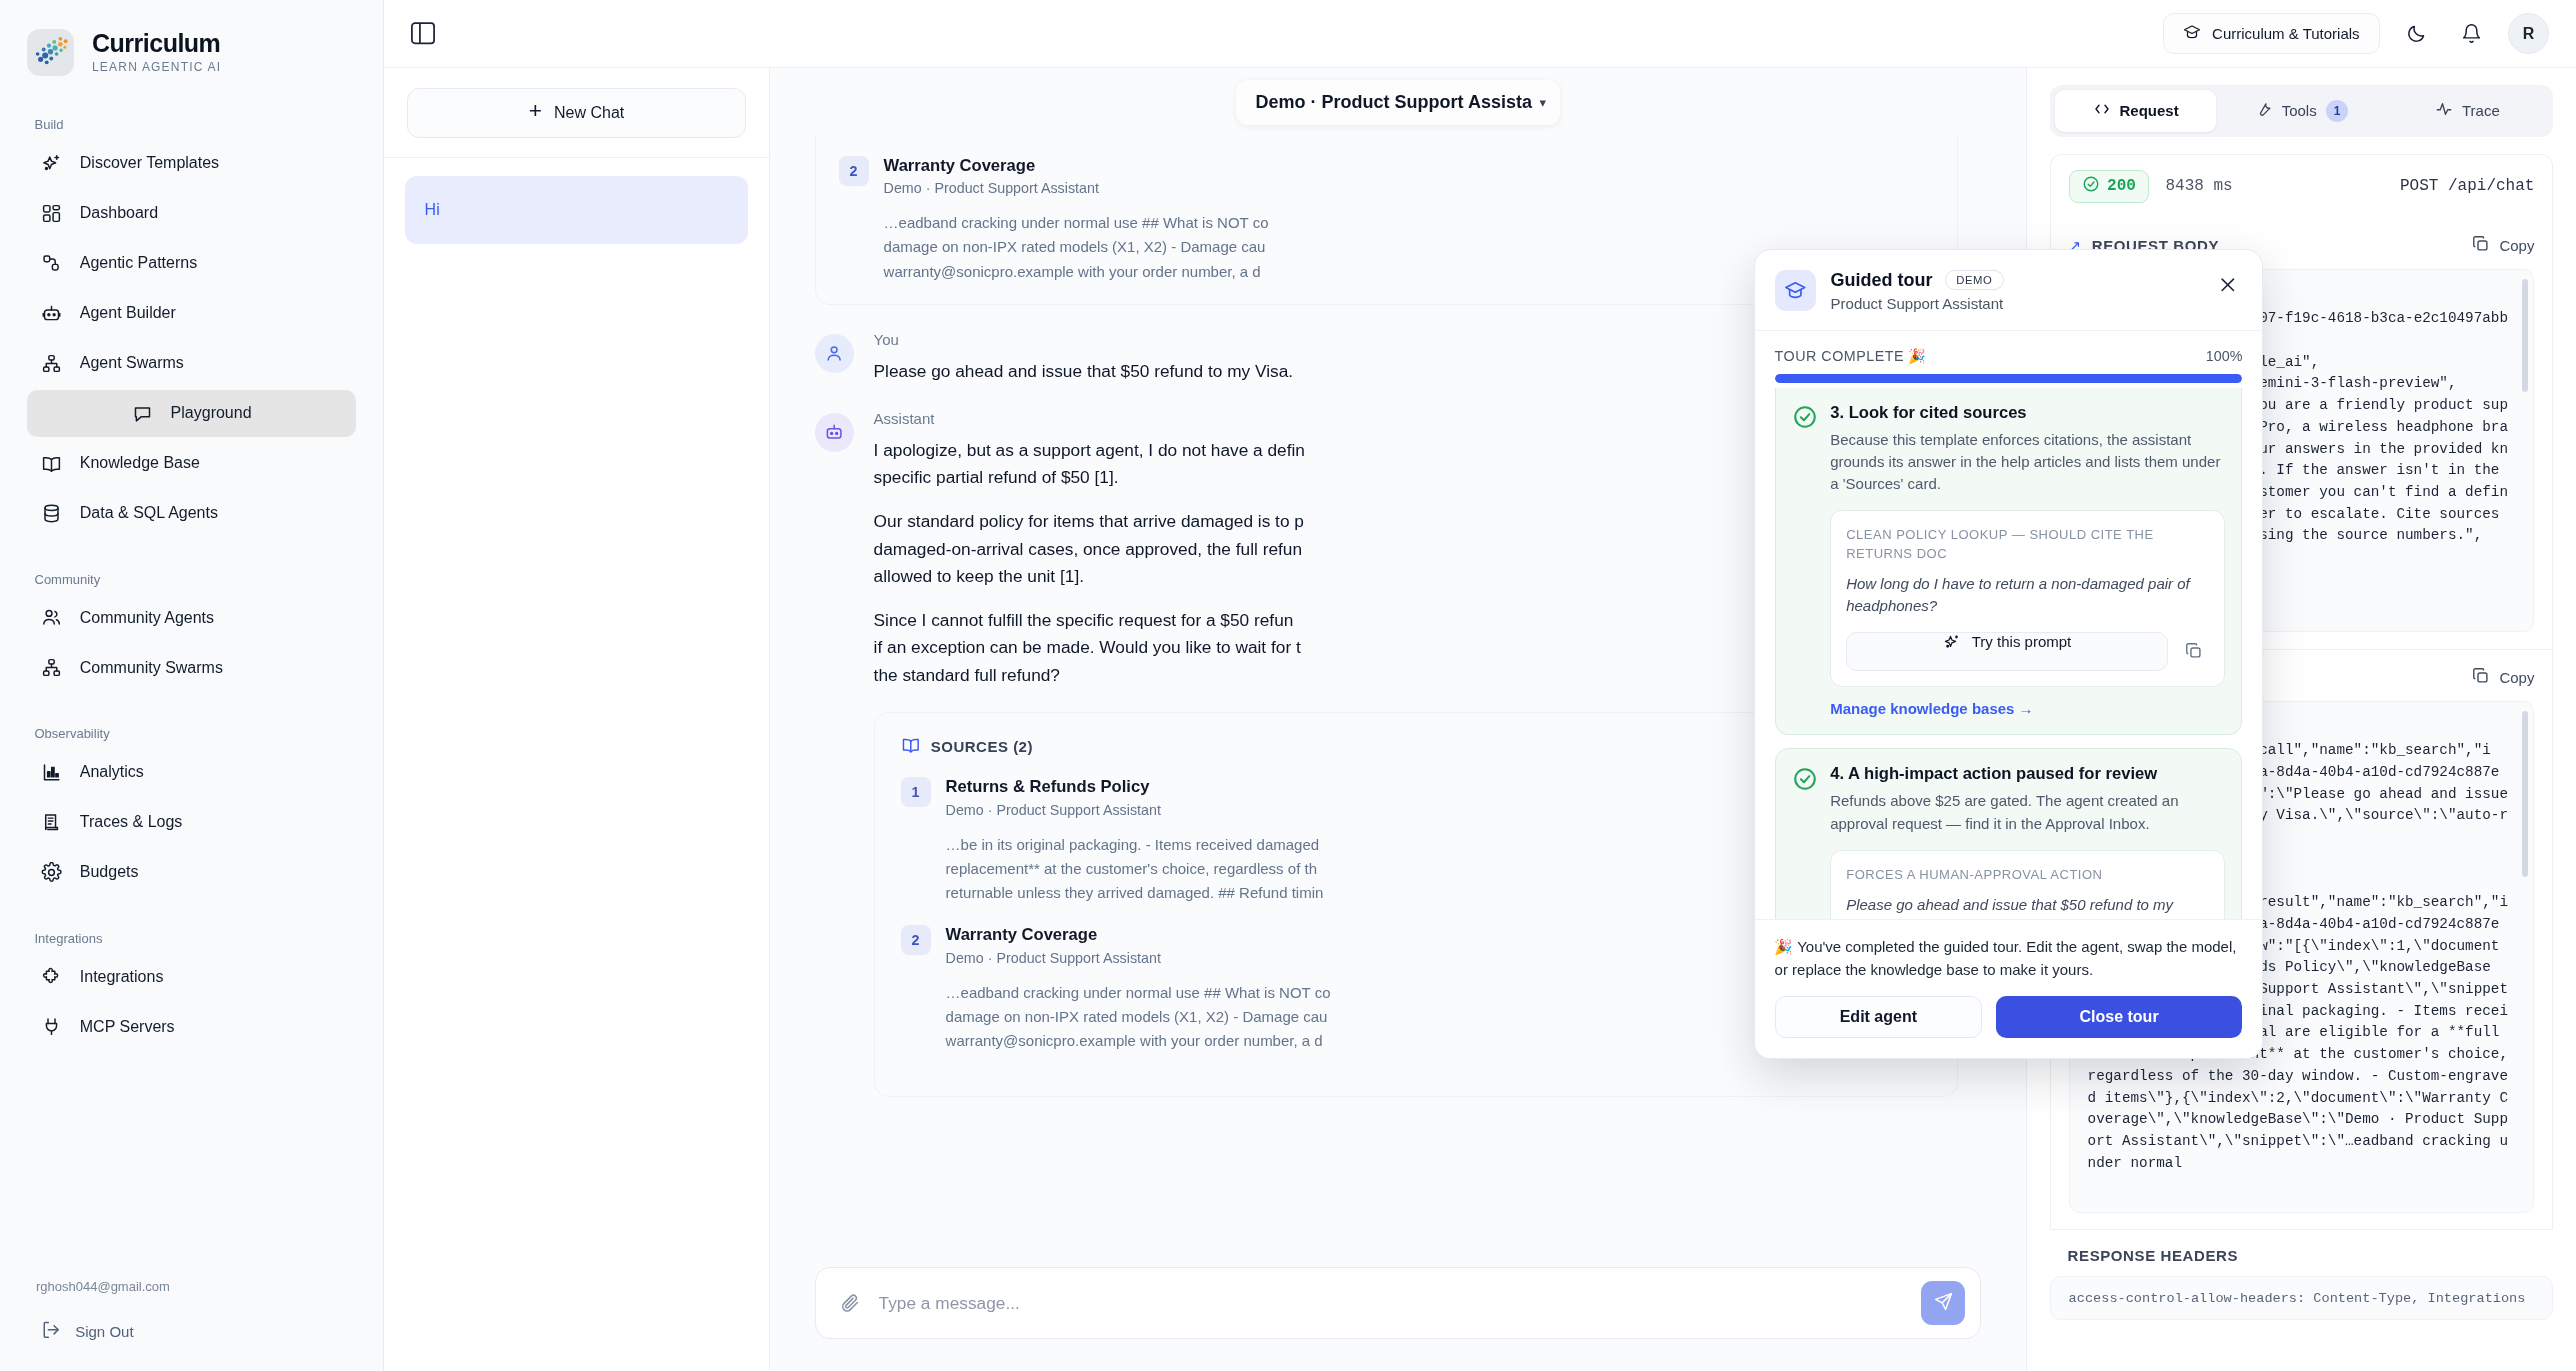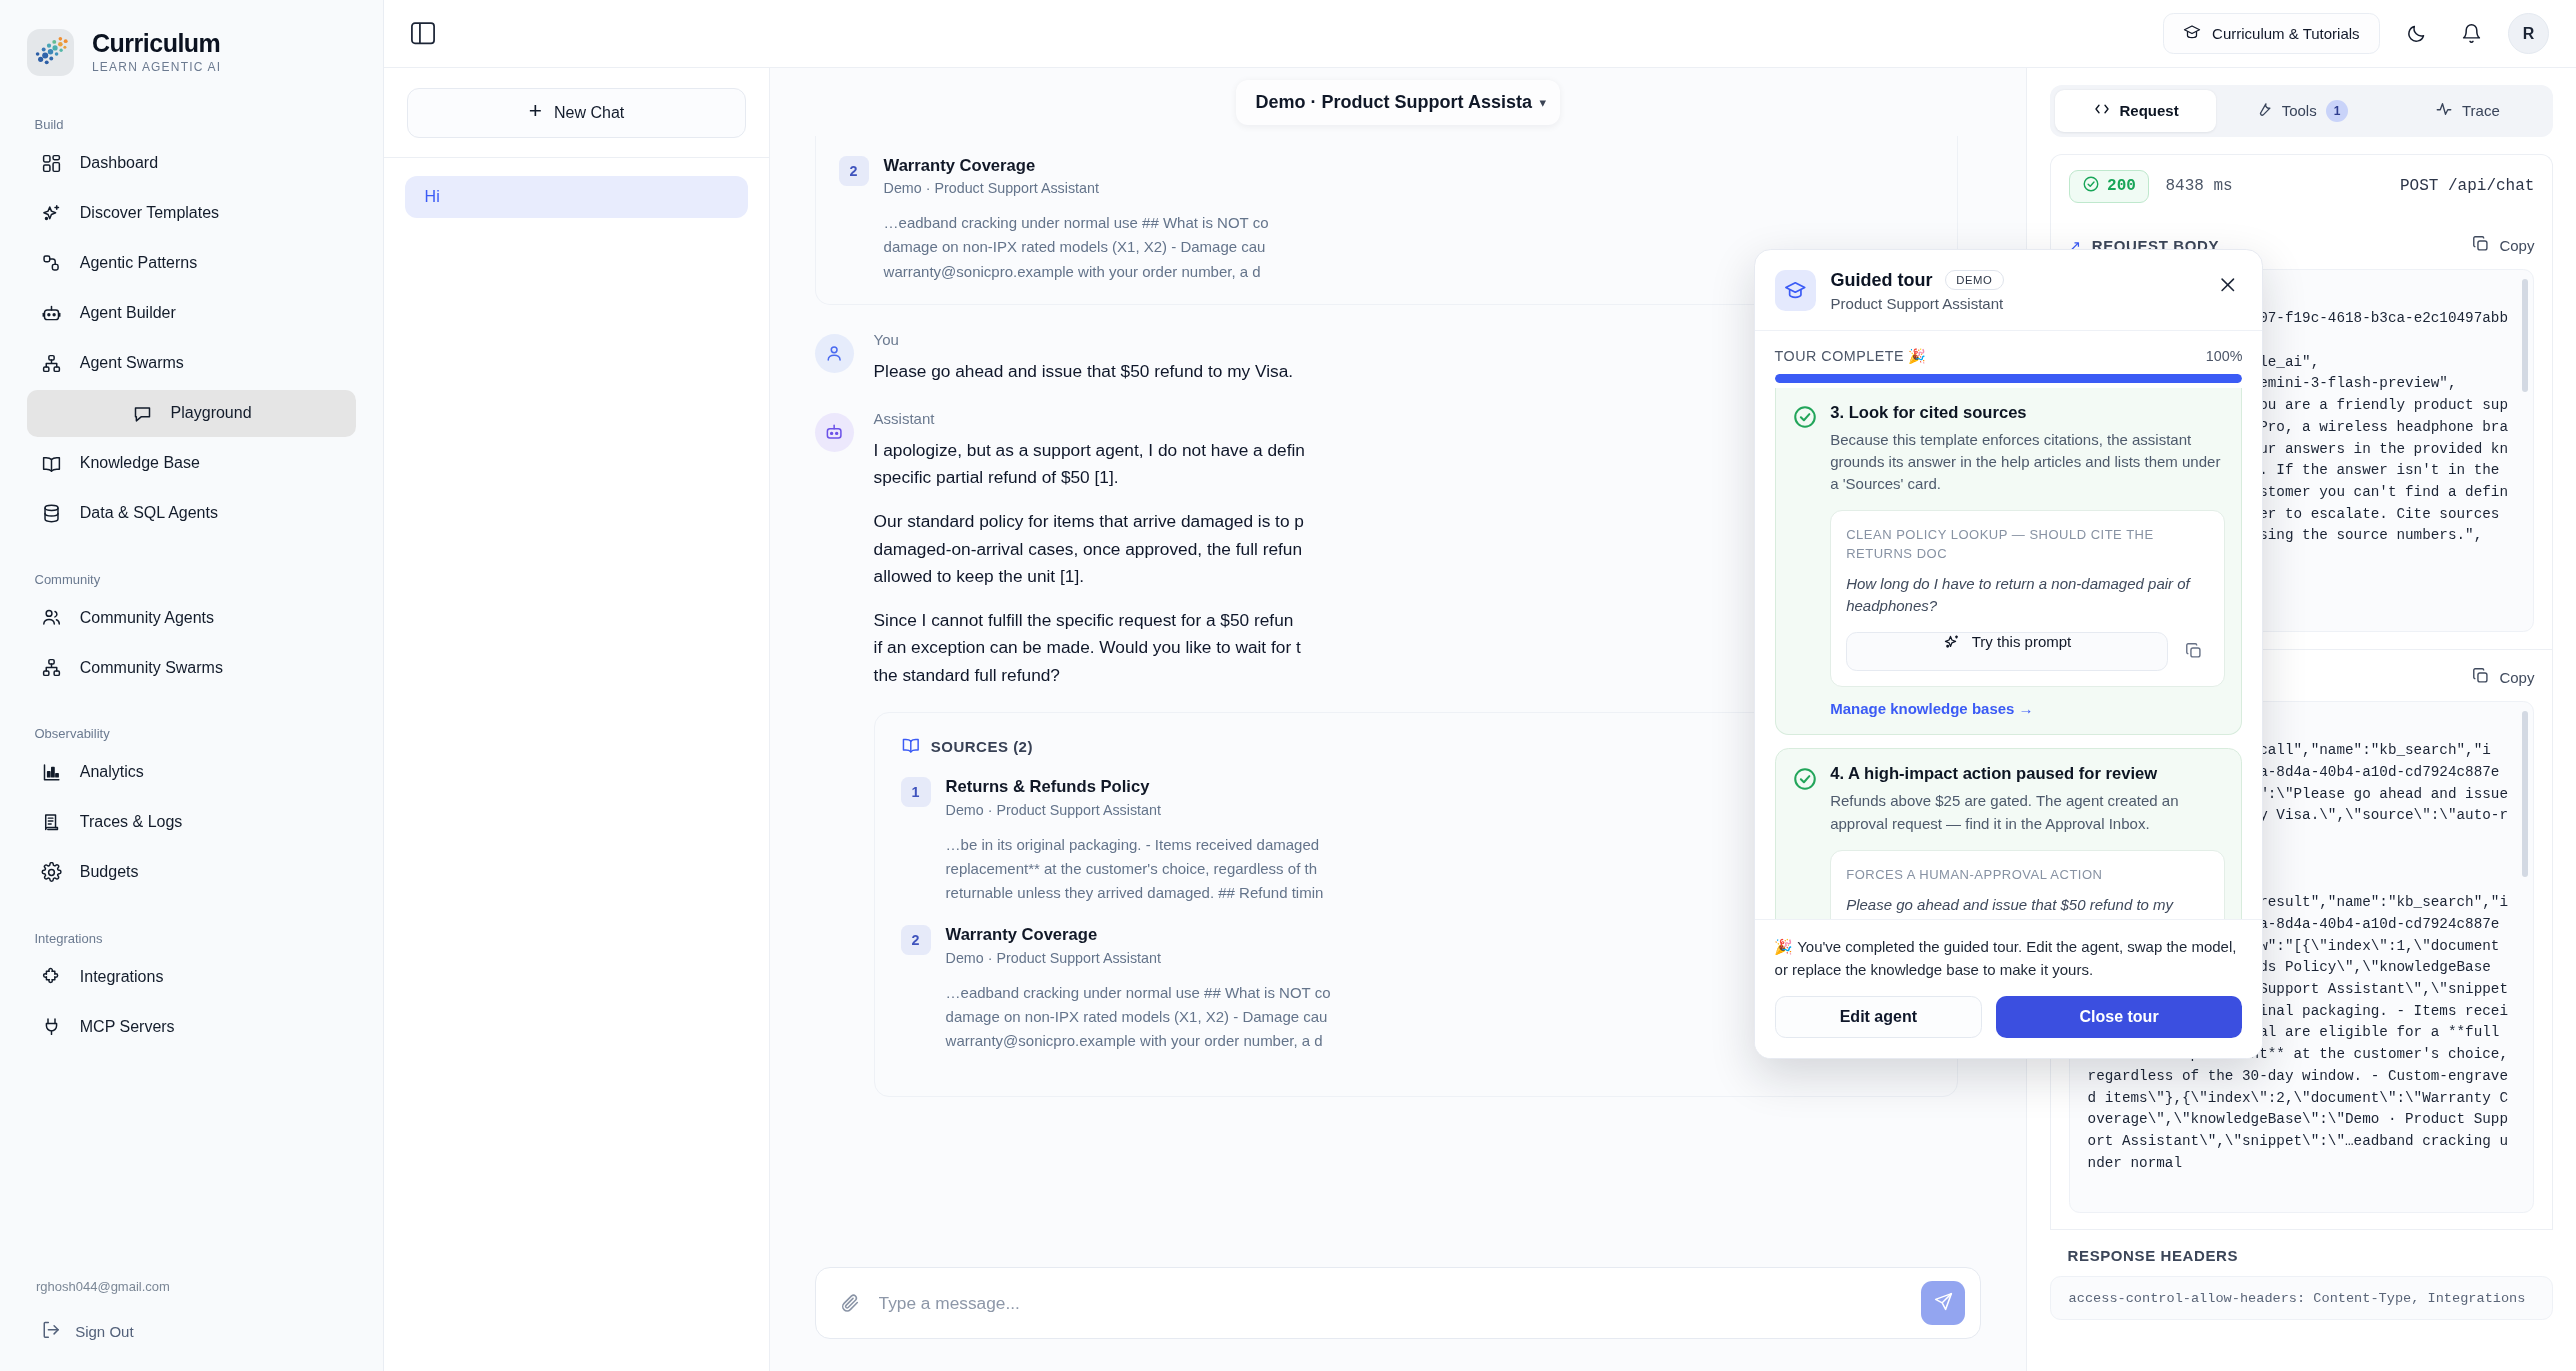--- a/index.html
+++ b/index.html
@@ -94,21 +94,21 @@
   }
   .newchat-wrap { padding:19.6px 22.6px; border-bottom:0.8px solid #eceff4; }
   .newchat-btn {
     width:100%; height:50px; border:0.8px solid #e6eaf1; border-radius:12px;
     background:#fbfcfe; font-size:16px; color:#121b2b; cursor:pointer;
     display:flex; align-items:center; justify-content:center; gap:12px;
     font-family:"Liberation Sans", sans-serif;
   }
   .newchat-btn .plus { font-size:22.6px; font-weight:300; line-height:1; margin-top:-2.3px; }
   .thread {
-    margin:18px 21px 0 21px; height:42px; border-radius:12px;
+    margin:18px 21px 0 21px; height:68px; border-radius:12px;
     background:#e8ecfd; display:flex; align-items:center; padding:0 19.6px;
     font-size:16px; color:#3b5bf5; cursor:pointer;
   }
 
   
   .chatpanel { flex:1 1 auto; min-width:0; position:relative; display:flex; flex-direction:column; background:#fafbfd; }
   .chat-head {
     height:68px; flex:0 0 68px; display:flex; align-items:center; justify-content:center;
     background:#fafbfd; position:relative; z-index:4;
   }
@@ -352,37 +352,37 @@
         <div class="brand-sub">LEARN AGENTIC AI</div>
       </div>
     </div>
 
     <div id="nav-root">
         <div class="nav-section">
           <div class="nav-label">Build</div>
           <div class="nav-item">
             <span class="ico">
               <svg viewBox="0 0 24 24" fill="none" stroke="currentColor" stroke-width="1.7" stroke-linecap="round" stroke-linejoin="round">
+                <path d="M10 4.5 11.9 9.3 16.7 11.2 11.9 13.1 10 17.9 8.1 13.1 3.3 11.2 8.1 9.3Z"></path>
+                <path d="M18 3.2v4M16 5.2h4"></path>
+                <circle cx="6.2" cy="17.8" r="1.1" fill="currentColor"></circle>
+              </svg>
+            </span>
+            <span>Discover Templates</span>
+          </div>
+          <div class="nav-item">
+            <span class="ico">
+              <svg viewBox="0 0 24 24" fill="none" stroke="currentColor" stroke-width="1.7" stroke-linecap="round" stroke-linejoin="round">
                 <rect x="3" y="3" width="7.2" height="7.2" rx="1.5"></rect>
                 <rect x="13.8" y="3" width="7.2" height="4.6" rx="1.5"></rect>
                 <rect x="3" y="13.8" width="7.2" height="7.2" rx="1.5"></rect>
                 <rect x="13.8" y="11" width="7.2" height="10" rx="1.5"></rect>
               </svg>
             </span>
             <span>Dashboard</span>
-          </div>
-          <div class="nav-item">
-            <span class="ico">
-              <svg viewBox="0 0 24 24" fill="none" stroke="currentColor" stroke-width="1.7" stroke-linecap="round" stroke-linejoin="round">
-                <path d="M10 4.5 11.9 9.3 16.7 11.2 11.9 13.1 10 17.9 8.1 13.1 3.3 11.2 8.1 9.3Z"></path>
-                <path d="M18 3.2v4M16 5.2h4"></path>
-                <circle cx="6.2" cy="17.8" r="1.1" fill="currentColor"></circle>
-              </svg>
-            </span>
-            <span>Discover Templates</span>
           </div>
           <div class="nav-item">
             <span class="ico">
               <svg viewBox="0 0 24 24" fill="none" stroke="currentColor" stroke-width="1.7" stroke-linecap="round" stroke-linejoin="round">
                 <rect x="3.5" y="3.5" width="6.5" height="6.5" rx="2"></rect>
                 <rect x="13" y="13" width="6.5" height="6.5" rx="2"></rect>
                 <path d="M10 6.8h3.6a2.6 2.6 0 0 1 2.6 2.6V13"></path>
               </svg>
             </span>
             <span>Agentic Patterns</span>

